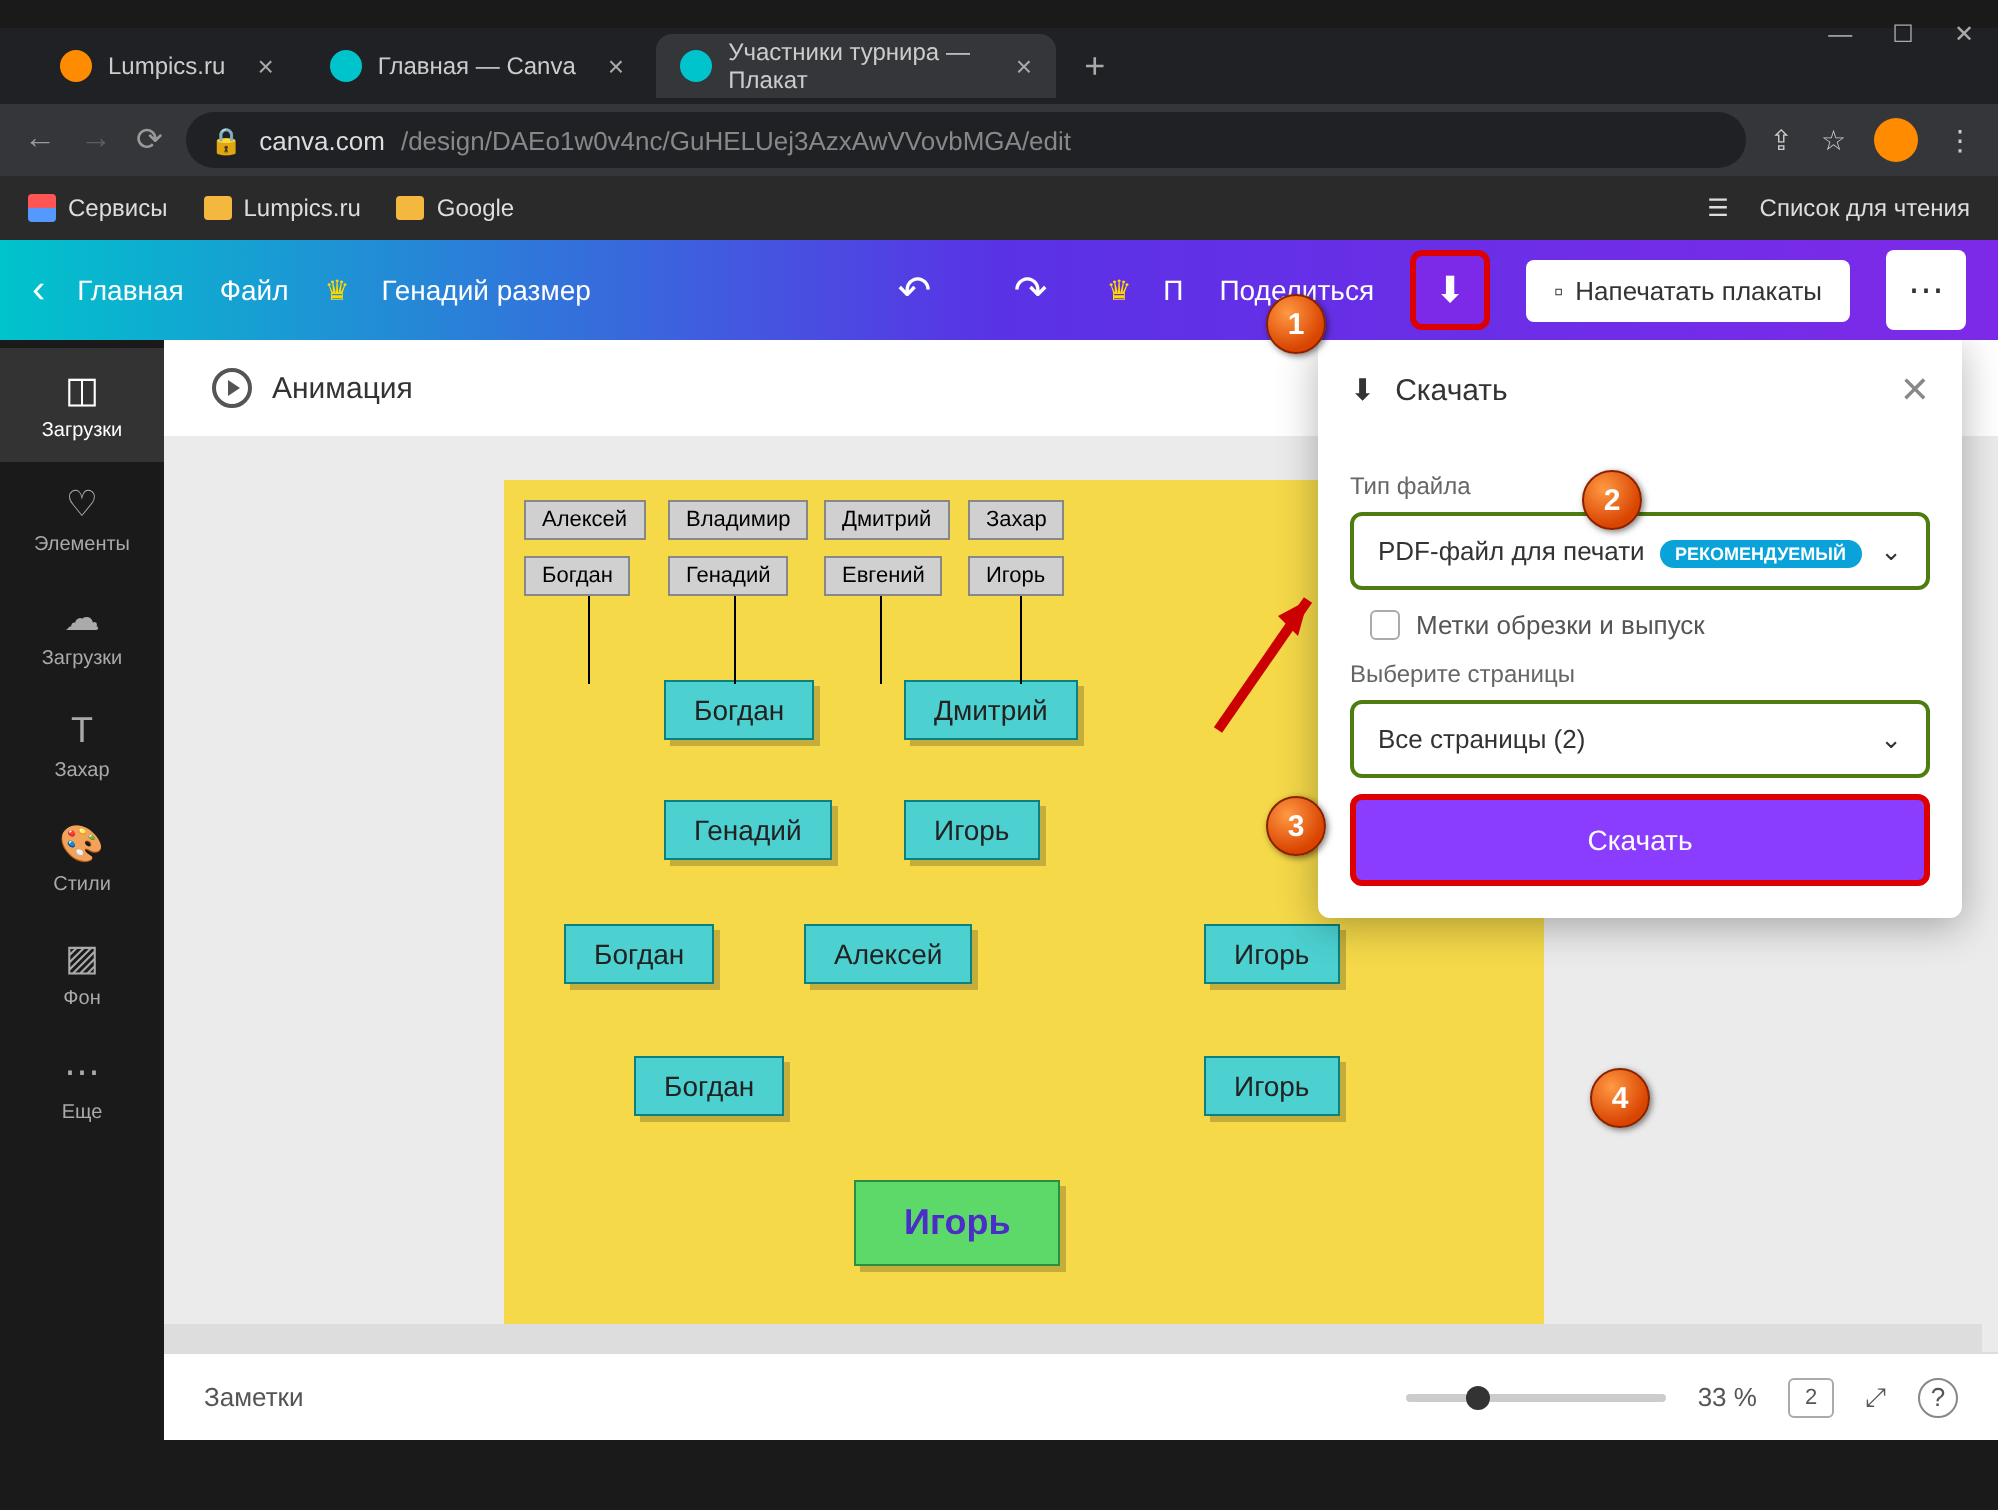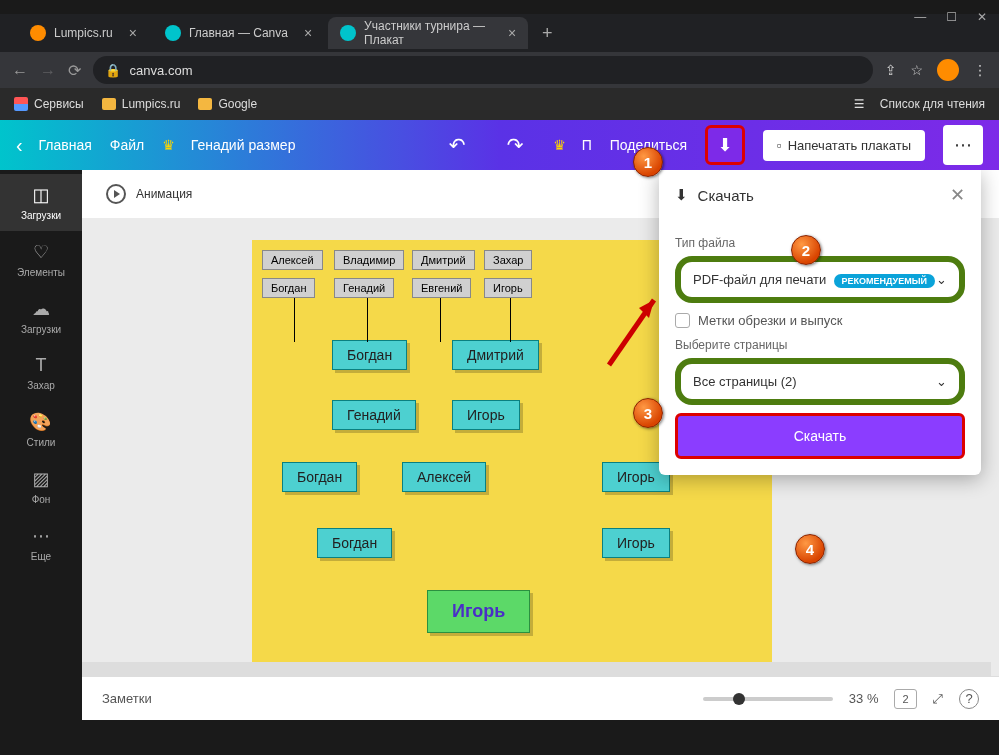--- a/index.html
+++ b/index.html
@@ -31,40 +31,40 @@
 .print-btn{background:#fff;color:#333;padding:8px 14px;border-radius:4px;display:flex;align-items:center;gap:6px;font-size:13px}
 .more-btn{background:#fff;color:#333;width:40px;height:40px;border-radius:4px;display:flex;align-items:center;justify-content:center;font-size:18px}
 
 .main-area{display:flex;height:550px;background:#f0f0f0;position:relative}
 .sidebar{width:82px;background:#1a1a1a;display:flex;flex-direction:column;padding-top:4px}
 .side-item{display:flex;flex-direction:column;align-items:center;padding:10px 4px;color:#aaa;font-size:10px;gap:4px}
 .side-item.active{background:#333;color:#fff}
 .side-icon{font-size:18px}
 
 .content{flex:1;background:#ebebeb;position:relative;overflow:hidden}
-.anim-bar{height:48px;background:#fff;display:flex;align-items:center;padding:0 24px;gap:10px;color:#333;font-size:12px}
+.anim-bar{height:48px;background:#fff;display:flex;align-items:center;padding:0 24px;gap:10px;color:#333;font-size:15px}
 .anim-icon{width:20px;height:20px;border:2px solid #555;border-radius:50%;position:relative}
 .anim-icon::after{content:'';position:absolute;left:6px;top:4px;border-left:6px solid #555;border-top:4px solid transparent;border-bottom:4px solid transparent}
 
 .canvas{position:absolute;left:170px;top:70px;width:520px;height:480px;background:#f5d949;padding:20px}
 .bracket-node{background:#4dd0d0;border:1px solid #0a8080;padding:6px 14px;font-size:14px;color:#222;text-align:center;position:absolute;box-shadow:3px 3px 0 rgba(0,0,0,0.2)}
 .bracket-small{background:#d0d0d0;border:1px solid #888;padding:3px 8px;font-size:11px;position:absolute}
 .bracket-final{background:#5cd968;color:#4a2ec7;font-weight:bold;font-size:18px;padding:10px 24px;position:absolute;box-shadow:3px 3px 0 rgba(0,0,0,0.2);border:1px solid #2a9040}
 .bracket-line{position:absolute;background:#000}
 
 .download-panel{position:absolute;right:18px;top:0;width:322px;background:#fff;border-radius:0 0 6px 6px;box-shadow:0 4px 20px rgba(0,0,0,0.3);padding:0;z-index:50}
 .dp-header{padding:14px 16px;display:flex;align-items:center;justify-content:space-between;color:#333;font-size:15px}
 .dp-header-left{display:flex;align-items:center;gap:10px}
 .dp-close{color:#888;font-size:18px;cursor:pointer}
 .dp-body{padding:6px 16px 16px}
 .dp-label{color:#666;font-size:12px;margin:10px 0 6px}
 .dp-select{border:1px solid #ccc;border-radius:4px;padding:10px 12px;display:flex;align-items:center;justify-content:space-between;font-size:13px;color:#333}
-.dp-select.highlighted{border:6px solid #4d7c0f;border-radius:17px}
+.dp-select.highlighted{border:2px solid #4d7c0f;border-radius:6px}
 .dp-badge{background:#0aa3d9;color:#fff;font-size:9px;padding:2px 8px;border-radius:10px;font-weight:bold}
-.dp-check{display:flex;align-items:center;gap:8px;font-size:13px;color:#555;margin:10px 0}
+.dp-check{display:flex;align-items:center;gap:8px;font-size:13px;color:#555;margin:10px 10px}
 .dp-checkbox{width:15px;height:15px;border:1px solid #aaa;border-radius:3px}
 .dp-download-btn{background:#8b3dff;color:#fff;border:3px solid #d00;border-radius:6px;padding:12px;text-align:center;font-size:14px;margin-top:8px}
 
 .marker{position:absolute;width:30px;height:30px;border-radius:50%;background:radial-gradient(circle at 35% 30%,#ff9944,#d94400 70%);color:#fff;font-weight:bold;display:flex;align-items:center;justify-content:center;font-size:15px;border:1px solid #882200;z-index:100;box-shadow:1px 1px 3px rgba(0,0,0,0.5)}
 .arrow{position:absolute;z-index:60}
 
 .bottom-scroll{position:absolute;bottom:44px;left:82px;right:8px;height:14px;background:#ddd}
 .bottom-bar{position:absolute;bottom:0;left:82px;right:0;height:44px;background:#fff;display:flex;align-items:center;padding:0 20px;gap:16px;color:#555;font-size:13px;border-top:1px solid #ddd}
 .bb-spacer{flex:1}
 .zoom-slider{width:130px;height:4px;background:#ccc;border-radius:2px;position:relative}
@@ -99,20 +99,21 @@
   <span class="newtab">+</span>
 </div>
 
 <div class="addrbar">
   <span class="navbtn">←</span>
   <span class="navbtn" style="opacity:.4">→</span>
   <span class="navbtn">⟳</span>
   <div class="url-field">
     <span>🔒</span>
     <span class="url-domain">canva.com</span>
+      <span>/design/DAEo1w0v4nc/GuHELUej3AzxAwVVovbMGA/edit</span>
   </div>
   <div class="addr-icons">
     <span>⇪</span>
     <span>☆</span>
     <span class="avatar-orange"></span>
     <span>⋮</span>
   </div>
 </div>
 
 <div class="bookbar">

